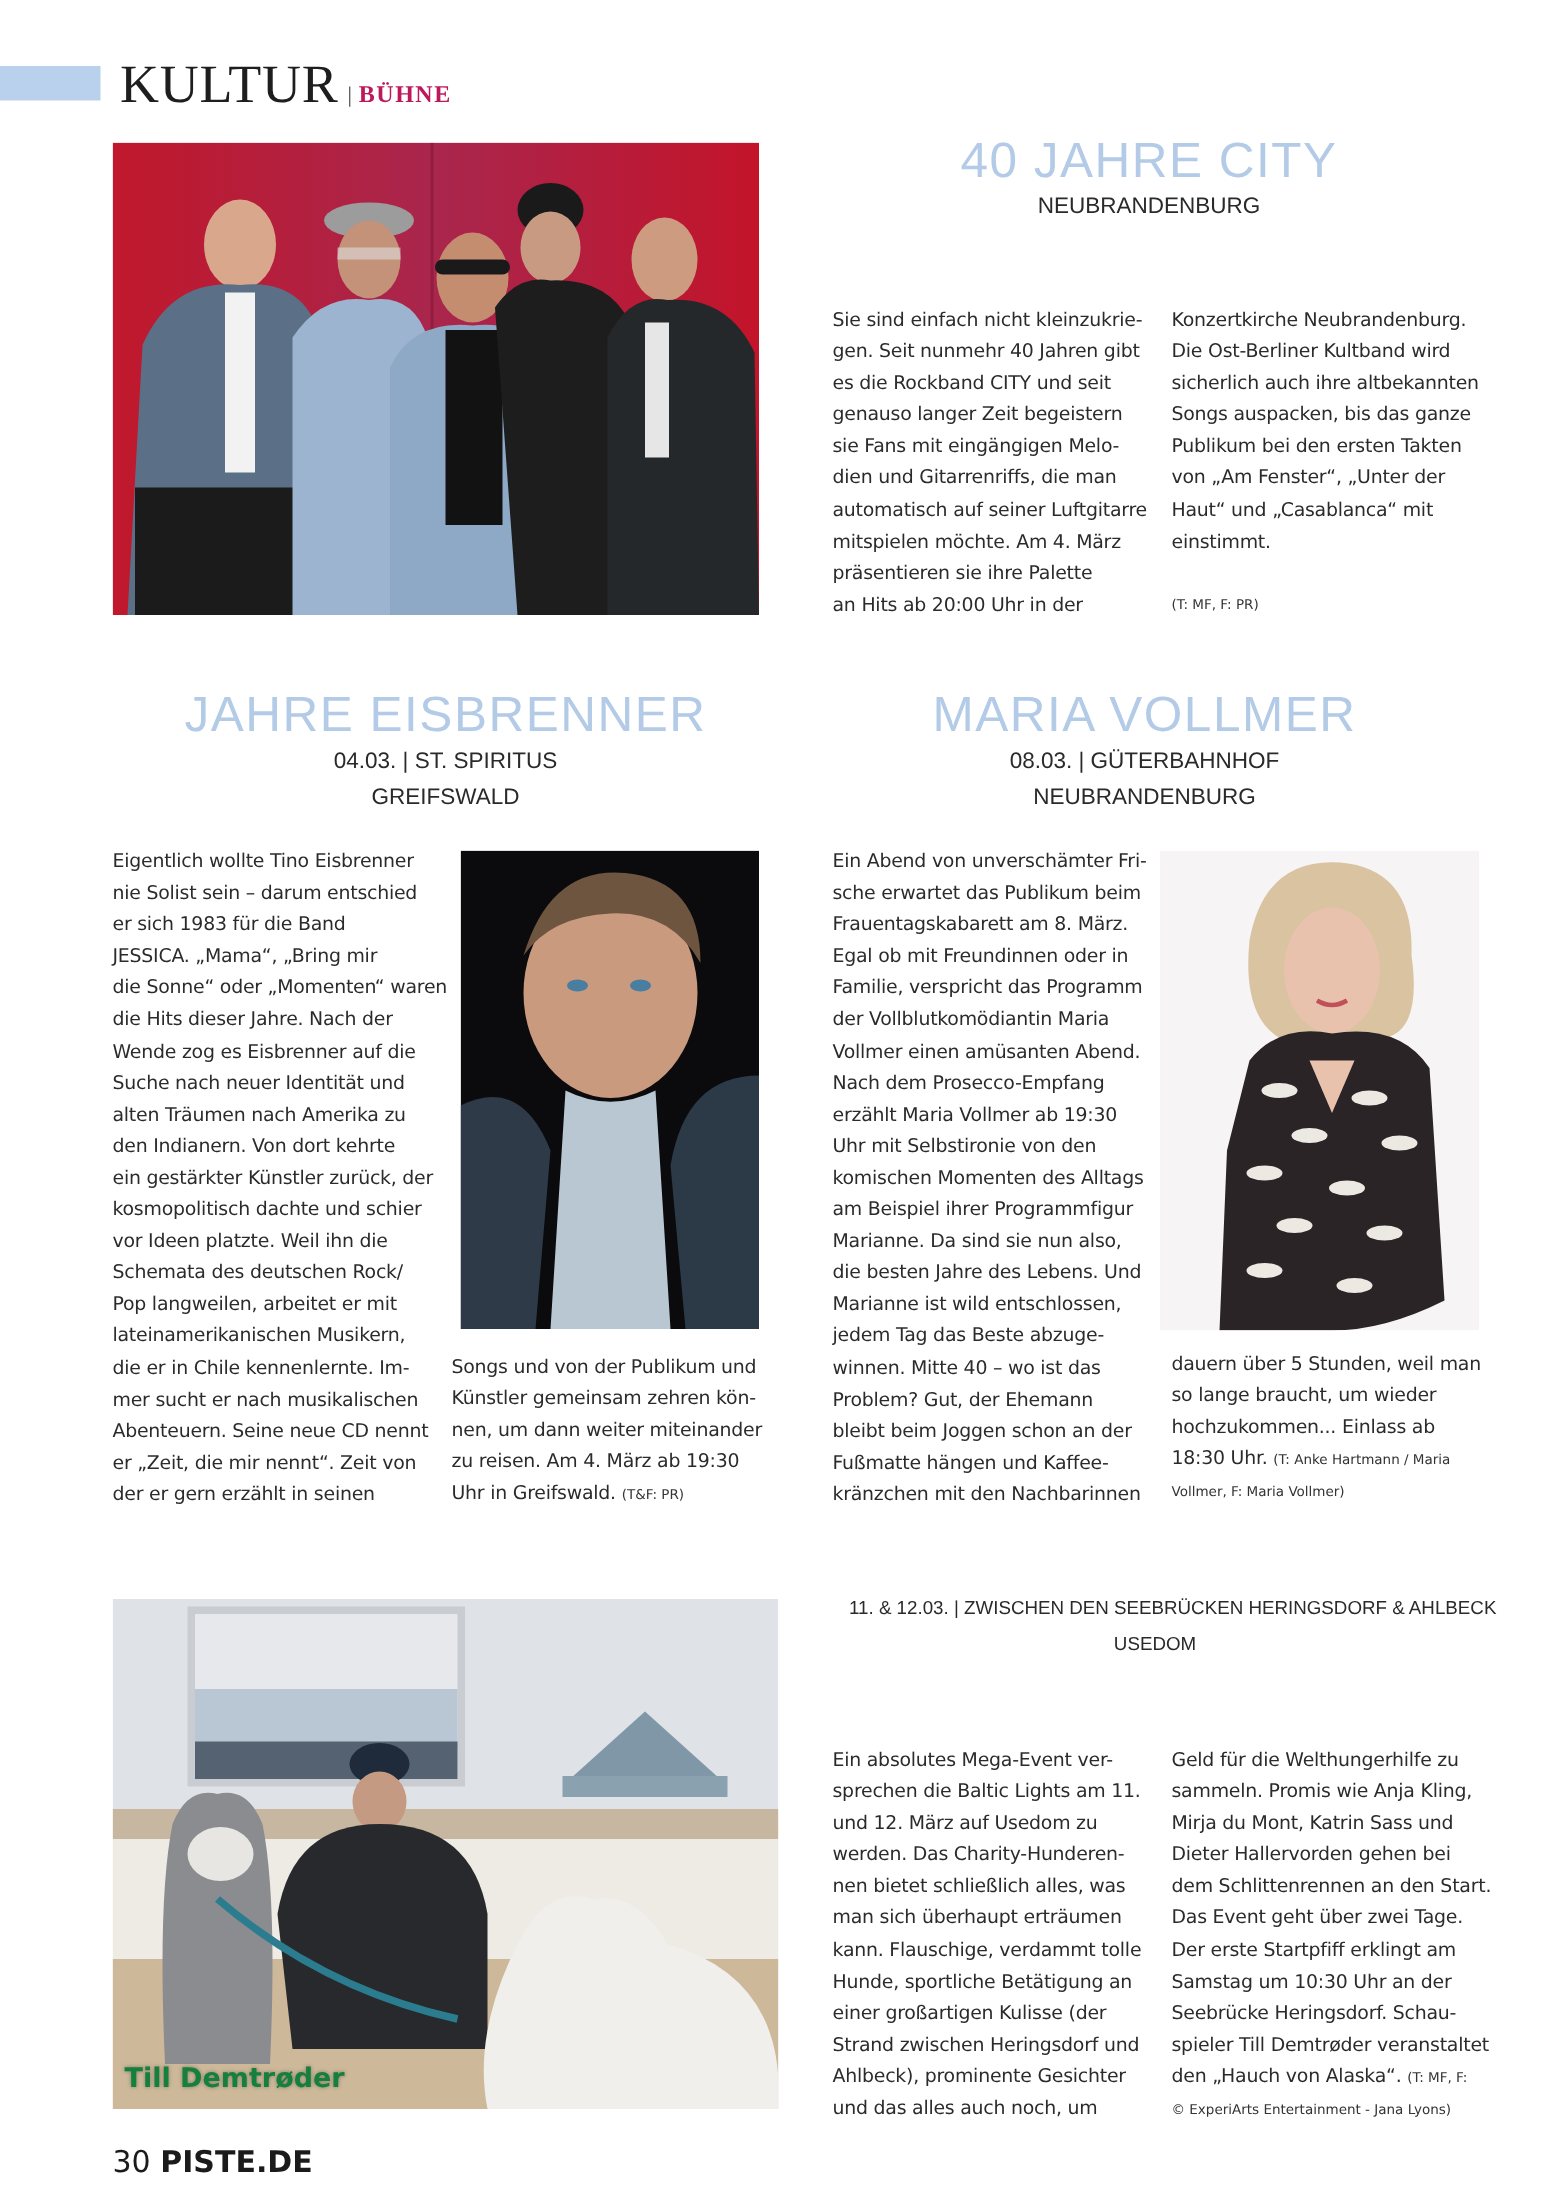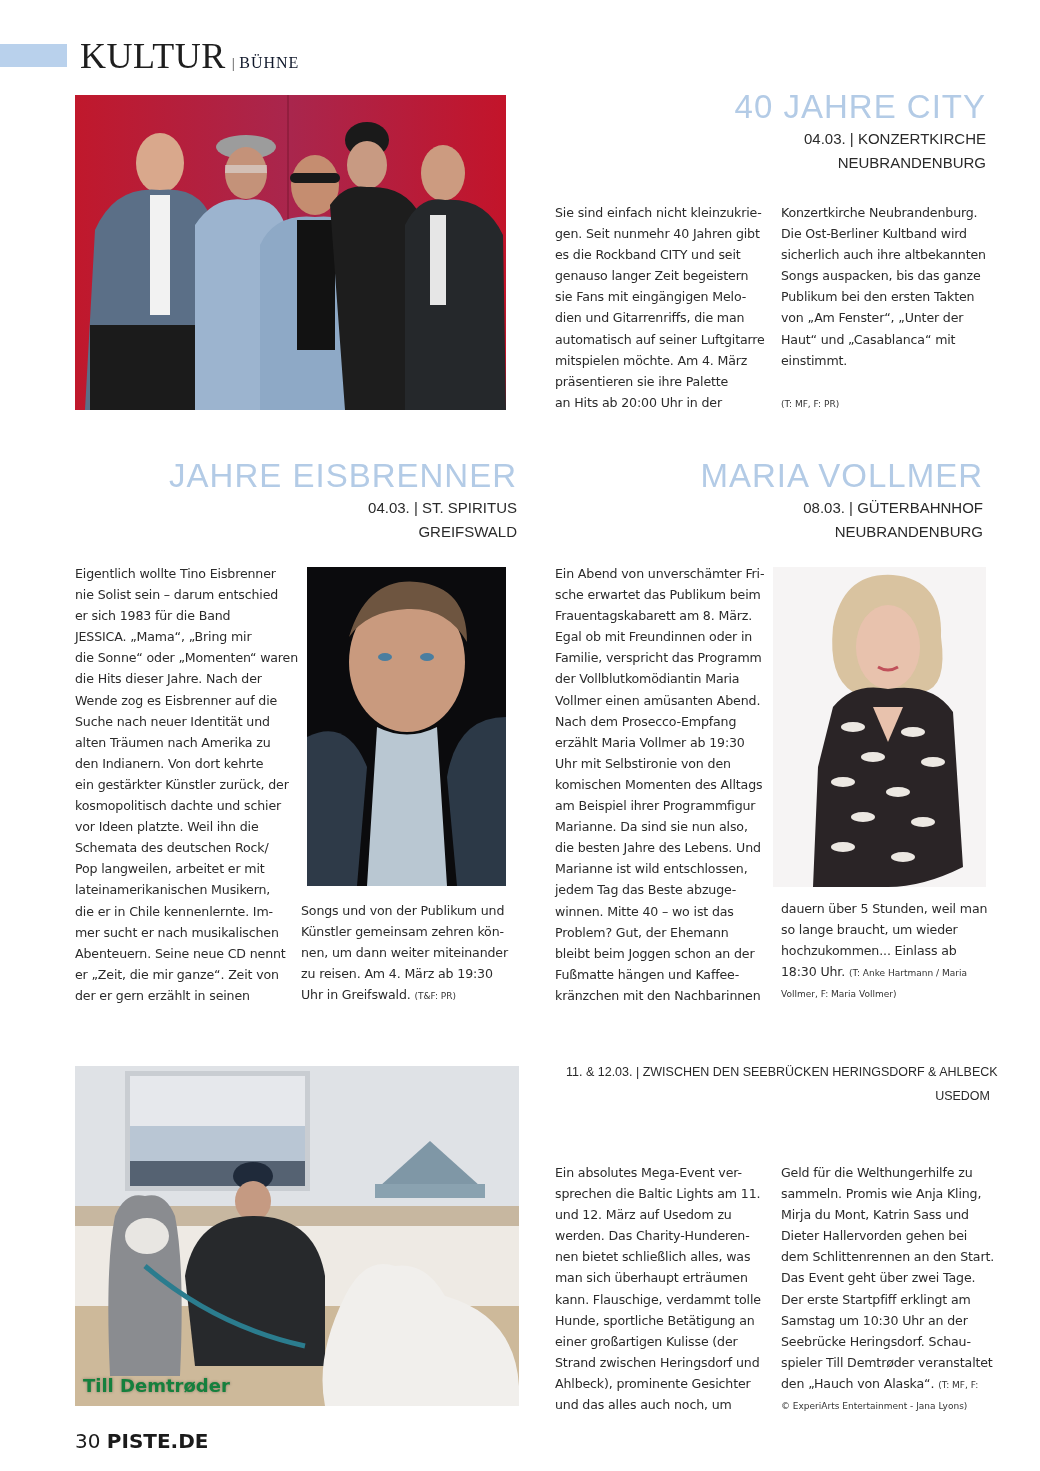--- a/index.html
+++ b/index.html
@@ -5,24 +5,24 @@
   * { box-sizing: border-box; margin: 0; padding: 0; }
   html, body { width: 1040px; height: 1471px; background: #ffffff; overflow: hidden; }
   body { position: relative; font-family: "DejaVu Sans", sans-serif; color: #2a2a2a; }
 
   .abs { position: absolute; }
 
   
   .header-bar { left: 0; top: 44px; width: 67px; height: 23px; background: #b9d1ec; }
   .header-title { left: 80px; top: 36px; font-family: "Liberation Serif", serif; font-size: 36px; letter-spacing: 0.5px; color: #1e1e1e; line-height: 40px; white-space: nowrap; }
   .header-title .sep { font-size: 15px; color: #444; margin: 0 4px 0 6px; }
-  .header-title .sub { font-size: 16px; letter-spacing: 1px; color: #0f172a; }
-
-  
-  .ev-head { text-align: right; }
+  .header-title .sub { font-size: 16px; letter-spacing: 1px; color: #be185d; font-weight: bold; }
+
+  
+  .ev-head { text-align: center; }
   .ev-title { font-family: "Liberation Sans", sans-serif; font-size: 33px; font-weight: normal; color: #b3cbe6; letter-spacing: 1px; line-height: 38px; white-space: nowrap; }
   .ev-sub { font-family: "Liberation Sans", sans-serif; font-size: 15px; color: #2a2a2a; line-height: 24px; white-space: nowrap; }
   .ev-sub.small { font-size: 12.5px; }
 
   
   .col { font-family: "DejaVu Sans", sans-serif; font-size: 12.6px; line-height: 21.1px; color: #2b2b2b; letter-spacing: -0.15px; }
   .col .line { display: block; white-space: nowrap; }
   .credit { font-size: 9px; color: #333; letter-spacing: 0; }
 
   
@@ -75,21 +75,20 @@
     <path d="M255 110 Q270 88 292 92 Q330 90 345 120 L345 315 L270 315 Z" fill="#1d1d1d"></path>
 
     <ellipse cx="368" cy="78" rx="22" ry="28" fill="#cc9b80"></ellipse>
     <path d="M330 130 Q345 100 370 105 Q410 102 428 140 L431 315 L330 315 Z" fill="#25282b"></path>
     <rect x="355" y="120" width="16" height="90" fill="#e6e6e6"></rect>
   </svg>
 </div>
 
 <div class="abs ev-head" style="left:546px; top:88px; width:440px;">
   <div class="ev-title">40 JAHRE CITY</div>
-  <div class="ev-sub" style="margin-top:1px;">04.03. | KONZERTKIRCHE</div>
   <div class="ev-sub">NEUBRANDENBURG</div>
 </div>
 
 <div class="abs col" style="left:555px; top:202px; width:215px;">
   <span class="line">Sie sind einfach nicht kleinzukrie-</span>
   <span class="line">gen. Seit nunmehr 40 Jahren gibt</span>
   <span class="line">es die Rockband CITY und seit</span>
   <span class="line">genauso langer Zeit begeistern</span>
   <span class="line">sie Fans mit eingängigen Melo-</span>
   <span class="line">dien und Gitarrenriffs, die man</span>
@@ -129,21 +128,21 @@
   <span class="line">den Indianern. Von dort kehrte</span>
   <span class="line">ein gestärkter Künstler zurück, der</span>
   <span class="line">kosmopolitisch dachte und schier</span>
   <span class="line">vor Ideen platzte. Weil ihn die</span>
   <span class="line">Schemata des deutschen Rock/</span>
   <span class="line">Pop langweilen, arbeitet er mit</span>
   <span class="line">lateinamerikanischen Musikern,</span>
   <span class="line">die er in Chile kennenlernte. Im-</span>
   <span class="line">mer sucht er nach musikalischen</span>
   <span class="line">Abenteuern. Seine neue CD nennt</span>
-  <span class="line">er „Zeit, die mir ganze“. Zeit von</span>
+  <span class="line">er „Zeit, die mir nennt“. Zeit von</span>
   <span class="line">der er gern erzählt in seinen</span>
 </div>
 
 <div class="abs photo" style="left:307px; top:567px; width:199px; height:319px;">
   <svg viewBox="0 0 199 319" preserveAspectRatio="none">
     <rect width="199" height="319" fill="#0b0b0d"></rect>
     <path d="M0 170 Q40 150 60 200 L50 319 L0 319 Z" fill="#2e3a48"></path>
     <path d="M199 150 Q150 150 140 210 L150 319 L199 319 Z" fill="#2c3947"></path>
     <ellipse cx="100" cy="95" rx="58" ry="70" fill="#c99a7e"></ellipse>
     <path d="M42 70 Q60 10 110 15 Q160 20 160 75 Q140 40 100 42 Q60 44 42 70 Z" fill="#6e5540"></path>

